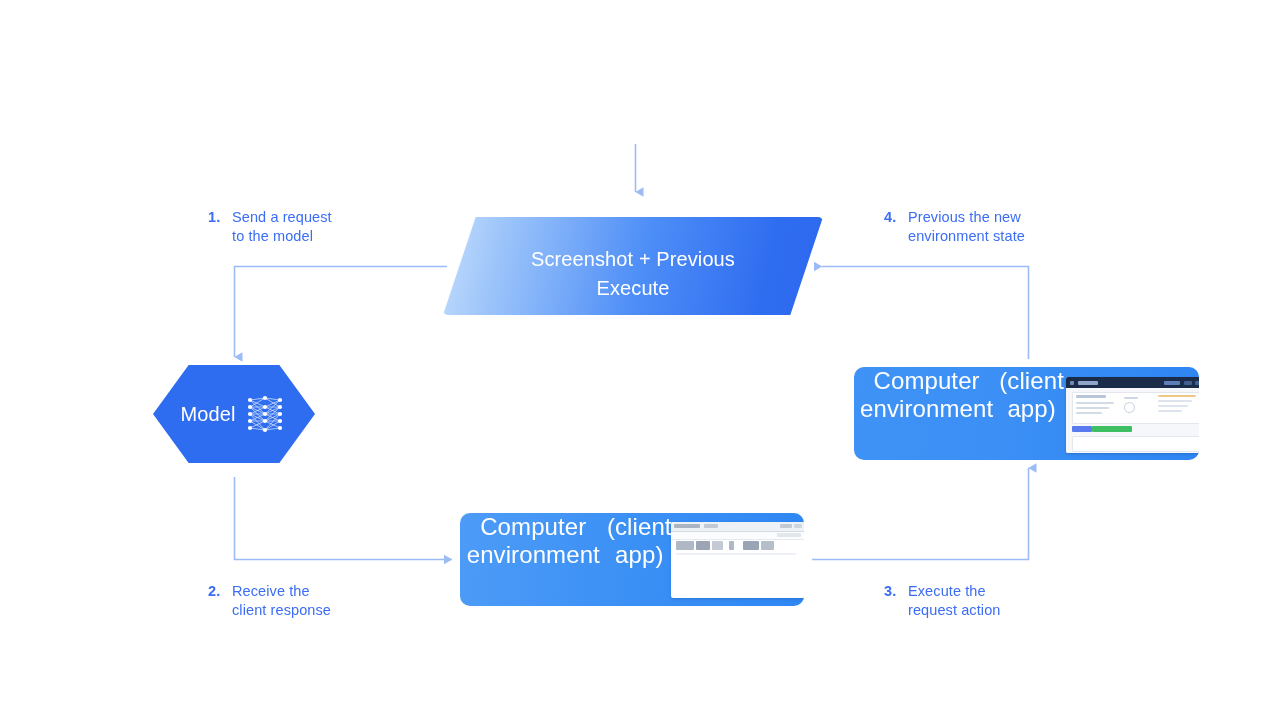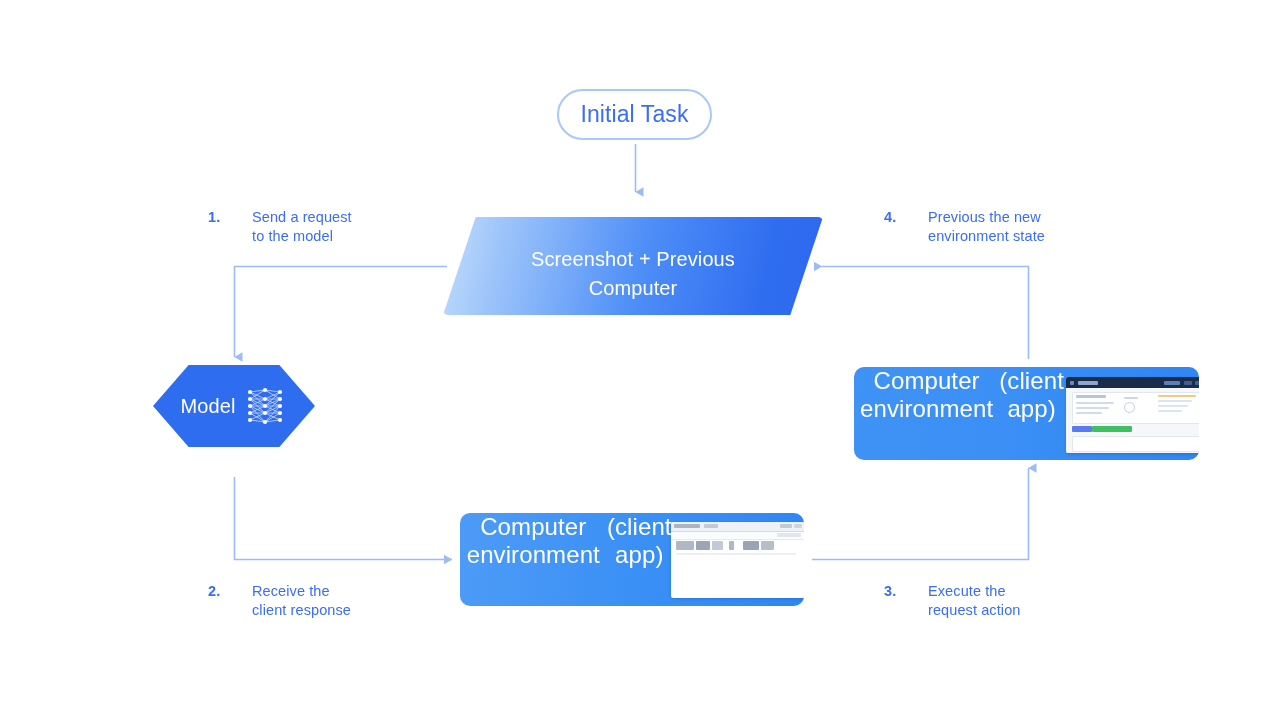--- a/index.html
+++ b/index.html
@@ -84,21 +84,21 @@
     letter-spacing: 0.1px;
     margin-top: 16px;
   }
 
   
   #model-node {
     position: absolute;
     left: 153px;
     top: 365px;
     width: 162px;
-    height: 82px;
+    height: 98px;
   }
   #model-node .hex-shape {
     position: absolute;
     inset: 0;
     background: #2f6df0;
     clip-path: polygon(22% 0%, 78% 0%, 100% 50%, 78% 100%, 22% 100%, 0% 50%);
     border-radius: 4px;
   }
   #model-node .hex-inner {
     position: absolute;
@@ -209,21 +209,21 @@
   .step .num {
     position: absolute;
     left: 0;
     top: 0;
     color: #3b6df5;
     font-size: 14.5px;
     font-weight: bold;
   }
   .step .txt {
     display: block;
-    margin-left: 44px;
+    margin-left: 24px;
     white-space: pre-line;
   }
   #step-1 { left: 208px; top: 208px; }
   #step-2 { left: 208px; top: 582px; }
   #step-3 { left: 884px; top: 582px; }
   #step-4 { left: 884px; top: 208px; }
 </style>
 </head>
 <body>
 
@@ -249,29 +249,26 @@
 
     <path d="M447,266.5 L234.5,266.5 L234.5,357" fill="none" stroke="#9cbcf8" stroke-width="1.6" marker-end="url(#ah-down)"></path>
 
     <path d="M234.5,477 L234.5,559.5 L452,559.5" fill="none" stroke="#9cbcf8" stroke-width="1.6" marker-end="url(#ah-right)"></path>
 
     <path d="M812,559.5 L1028.5,559.5 L1028.5,468" fill="none" stroke="#9cbcf8" stroke-width="1.6" marker-end="url(#ah-up)"></path>
 
     <path d="M1028.5,359 L1028.5,266.5 L822,266.5" fill="none" stroke="#9cbcf8" stroke-width="1.6" marker-end="url(#ah-left)"></path>
   </svg>
 
-  <div id="initial-task">
-    <span class="label">Initial Task</span>
-  </div>
 
   <div id="screenshot-node">
     <div class="para-shape"></div>
     <div class="para-text">
       <span>Screenshot + Previous</span>
-      <span>Computer</span>
+      <span>Execute</span>
     </div>
   </div>
 
   <div id="model-node">
     <div class="hex-shape"></div>
     <div class="hex-inner">
       <span class="hex-label">Model</span>
       <svg class="nn-icon" viewBox="0 0 44 44">
         <g stroke="#ffffff" stroke-width="0.7" opacity="0.85" fill="none">
           <path d="M7,8 L22,6 L37,8 M7,8 L22,15 L37,8 M7,8 L22,22 L37,8"></path>

